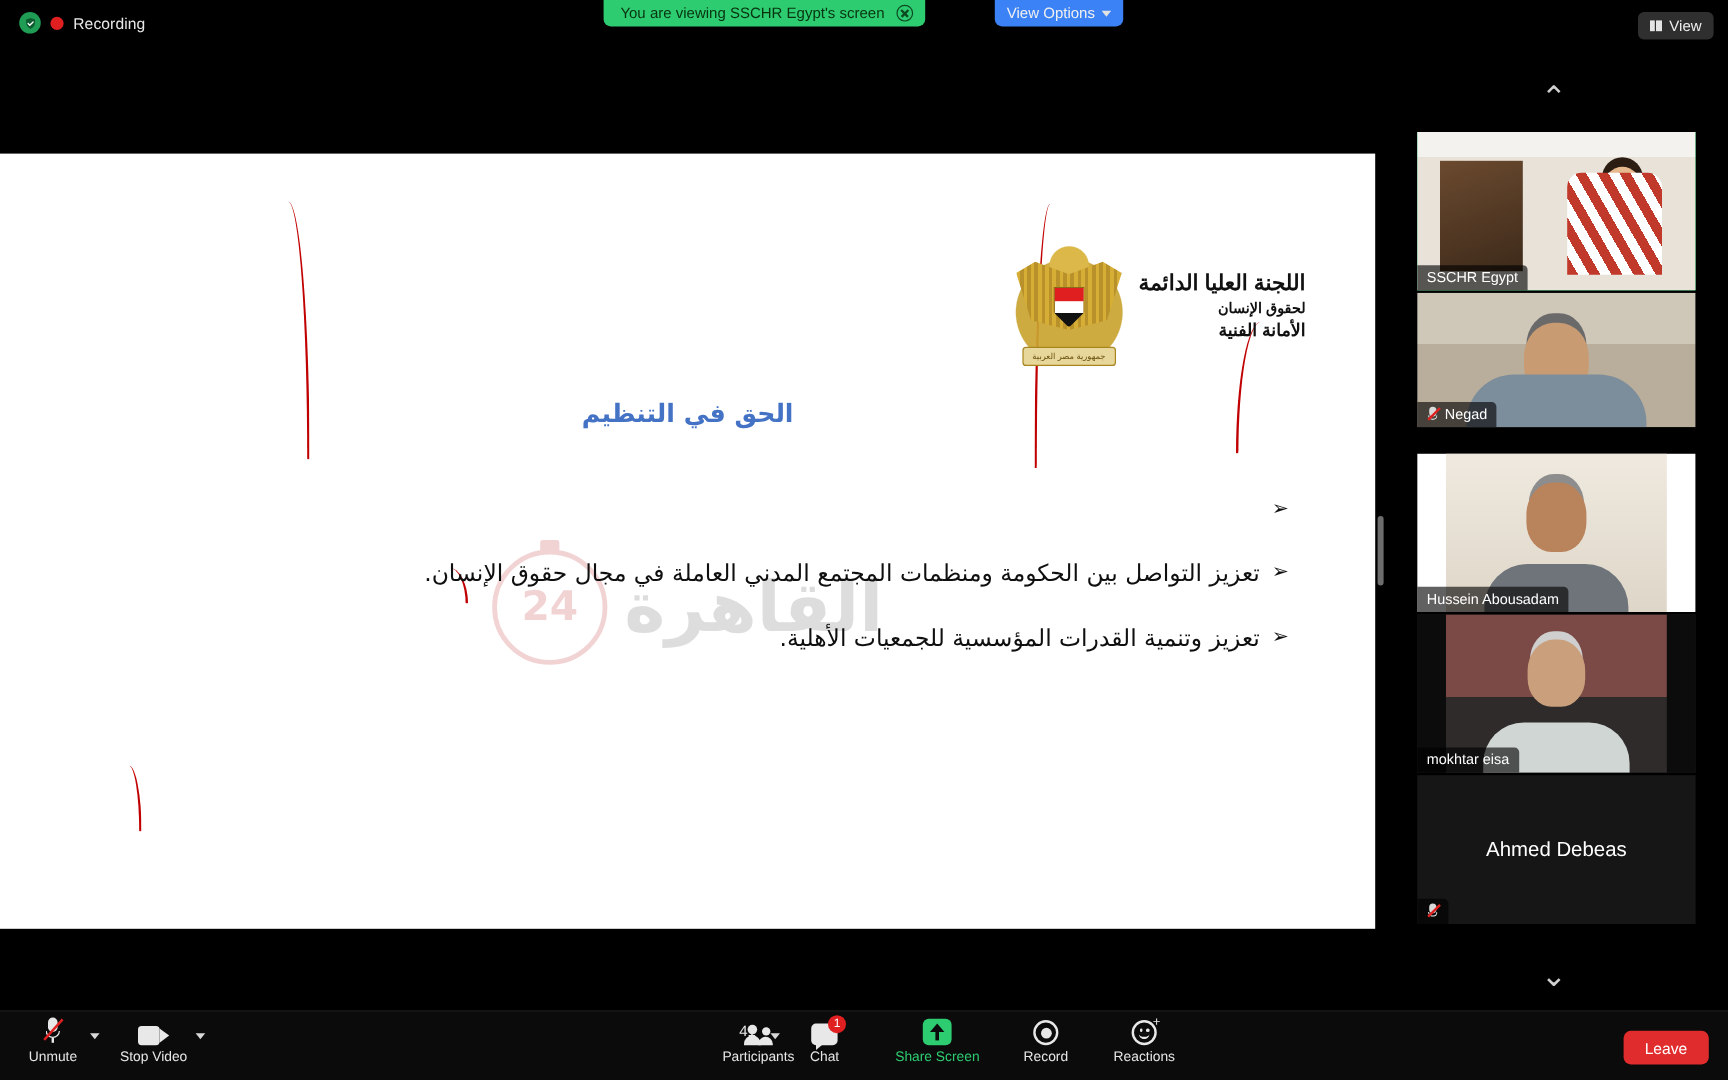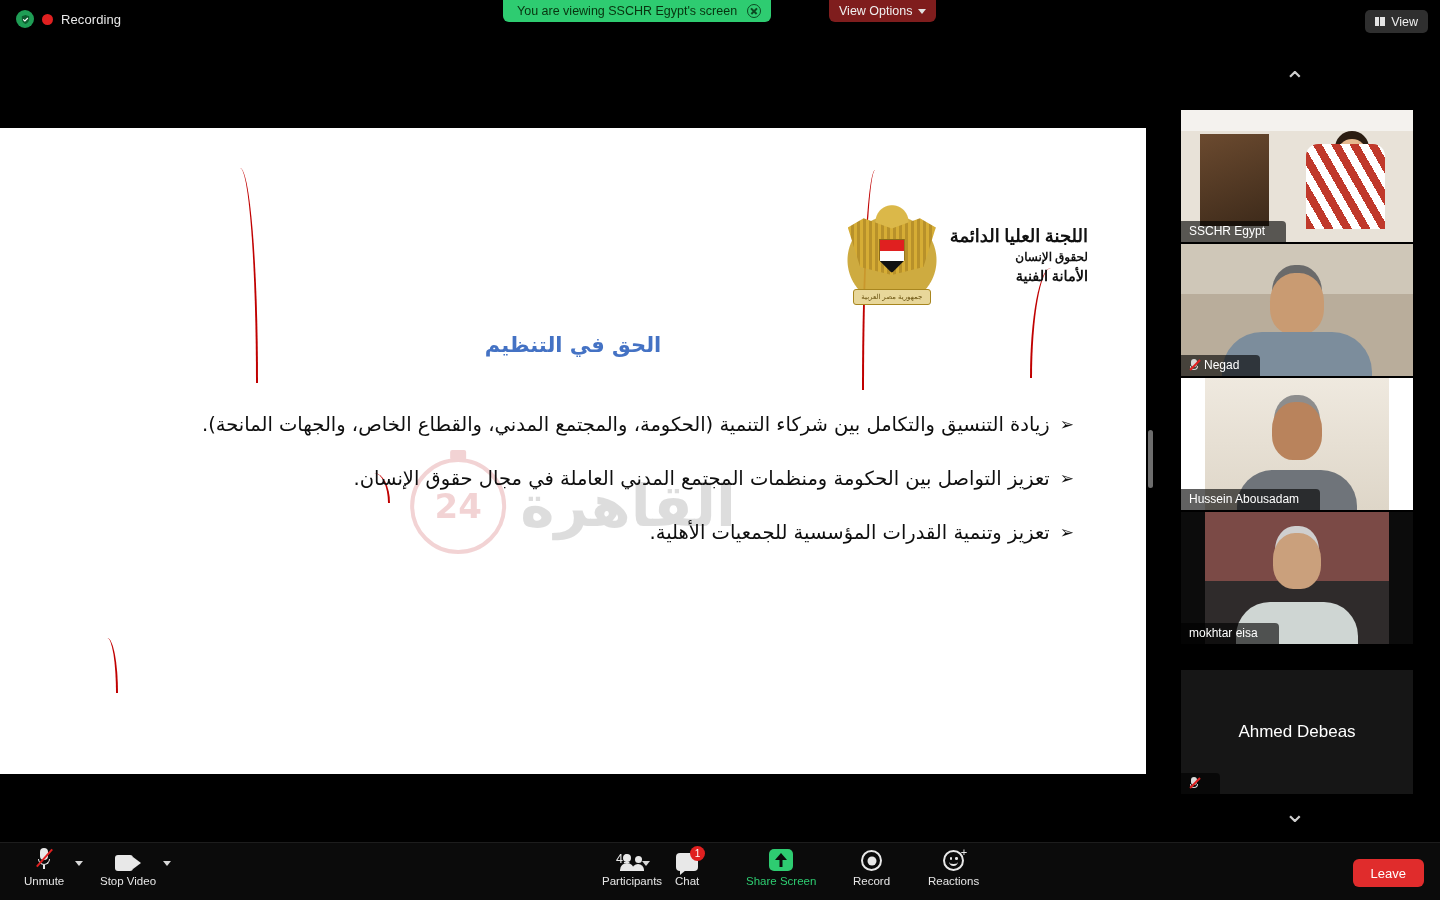--- a/index.html
+++ b/index.html
@@ -51,21 +51,21 @@
   .viewing-pill .stop-ic::before,
   .viewing-pill .stop-ic::after {
     content: ""; position: absolute; left: 50%; top: 50%;
     width: 8px; height: 1.5px; background: #0c4a22;
     transform: translate(-50%,-50%) rotate(45deg);
   }
   .viewing-pill .stop-ic::after { transform: translate(-50%,-50%) rotate(-45deg); }
 
   .view-options {
     position: absolute; left: 829px; top: 0; height: 22px;
-    background: #7f1d1d; color: #f0f0f0; font-size: 12.5px;
+    background: #3b82f6; color: #f0f0f0; font-size: 12.5px;
     border-radius: 0 0 6px 6px;
     display: flex; align-items: center; gap: 6px; padding: 0 10px;
   }
   .caret-down {
     width: 0; height: 0; border-left: 4px solid transparent;
     border-right: 4px solid transparent; border-top: 5px solid #e2e2e2;
   }
 
   .view-btn {
     position: absolute; right: 12px; top: 10px; height: 23px;
@@ -84,21 +84,21 @@
     background: #ffffff; overflow: hidden;
   }
   .slide {
     position: relative; width: 100%; height: 100%; direction: rtl;
   }
   .logo-block {
     position: absolute; right: 58px; top: 75px; display: flex; align-items: center; gap: 12px;
   }
   .logo-text {
     text-align: right; color: #111; line-height: 1.45;
-    font-family: Liberation Serif, serif;
+    font-family: Liberation Sans, sans-serif;
   }
   .logo-text .l1 { font-size: 18px; font-weight: bold; }
   .logo-text .l2 { font-size: 12px; font-weight: bold; }
   .logo-text .l3 { font-size: 14.5px; font-weight: bold; }
   .eagle {
     width: 92px; height: 104px; position: relative;
   }
   .eagle .body {
     position: absolute; inset: 0;
     background:
@@ -203,29 +203,29 @@
   }
   .chev-up { top: 68px; }
   .chev-down { top: 800px; }
 
   .tile {
     position: absolute; left: 0; width: 232px;
     background: #1a1a1a; overflow: hidden;
   }
   .tile.active { outline: 2px solid #2ecc71; outline-offset: -2px; }
   .t1 { top: 0;   height: 132px; }
-  .t2 { top: 134px; height: 132px; }
+  .t2 { top: 134px; height: 112px; }
   .t3 { top: 268px; height: 132px; }
   .t4 { top: 402px; height: 132px; }
-  .t5 { top: 536px; height: 124px; background: #161616; margin-top: 24px; }
+  .t5 { top: 536px; height: 124px; background: #161616; }
 
   .tile .name {
     position: absolute; left: 0; bottom: 0;
     background: rgba(0,0,0,.62); color: #fff; font-size: 12px;
-    padding: 3px 21px 4px 8px; display: flex; align-items: center; gap: 5px;
+    padding: 3px 8px 4px 8px; display: flex; align-items: center; gap: 5px;
     border-radius: 0 4px 0 0; max-width: 100%;
   }
   .mic-muted {
     width: 10px; height: 14px; position: relative; flex: 0 0 auto;
   }
   .mic-muted .cap {
     position: absolute; left: 2px; top: 1px; width: 6px; height: 8px;
     border-radius: 3px; background: #d9d9d9;
   }
   .mic-muted .stand {
@@ -446,21 +446,20 @@
       <div class="watermark">
         <div class="wm-text">
           <div class="ar">القاهرة</div>
         </div>
         <div class="wm-mark">24</div>
       </div>
 
       <div class="bullets">
         <div class="bullet b1">
           <span class="mark">➢</span>
-          <span>زيادة التنسيق والتكامل بين شركاء التنمية (الحكومة، والمجتمع المدني، والقطاع الخاص، والجهات المانحة).</span>
         </div>
         <div class="bullet b2">
           <span class="mark">➢</span>
           <span>تعزيز التواصل بين الحكومة ومنظمات المجتمع المدني العاملة في مجال حقوق الإنسان.</span>
         </div>
         <div class="bullet b3">
           <span class="mark">➢</span>
           <span>تعزيز وتنمية القدرات المؤسسية للجمعيات الأهلية.</span>
         </div>
       </div>

